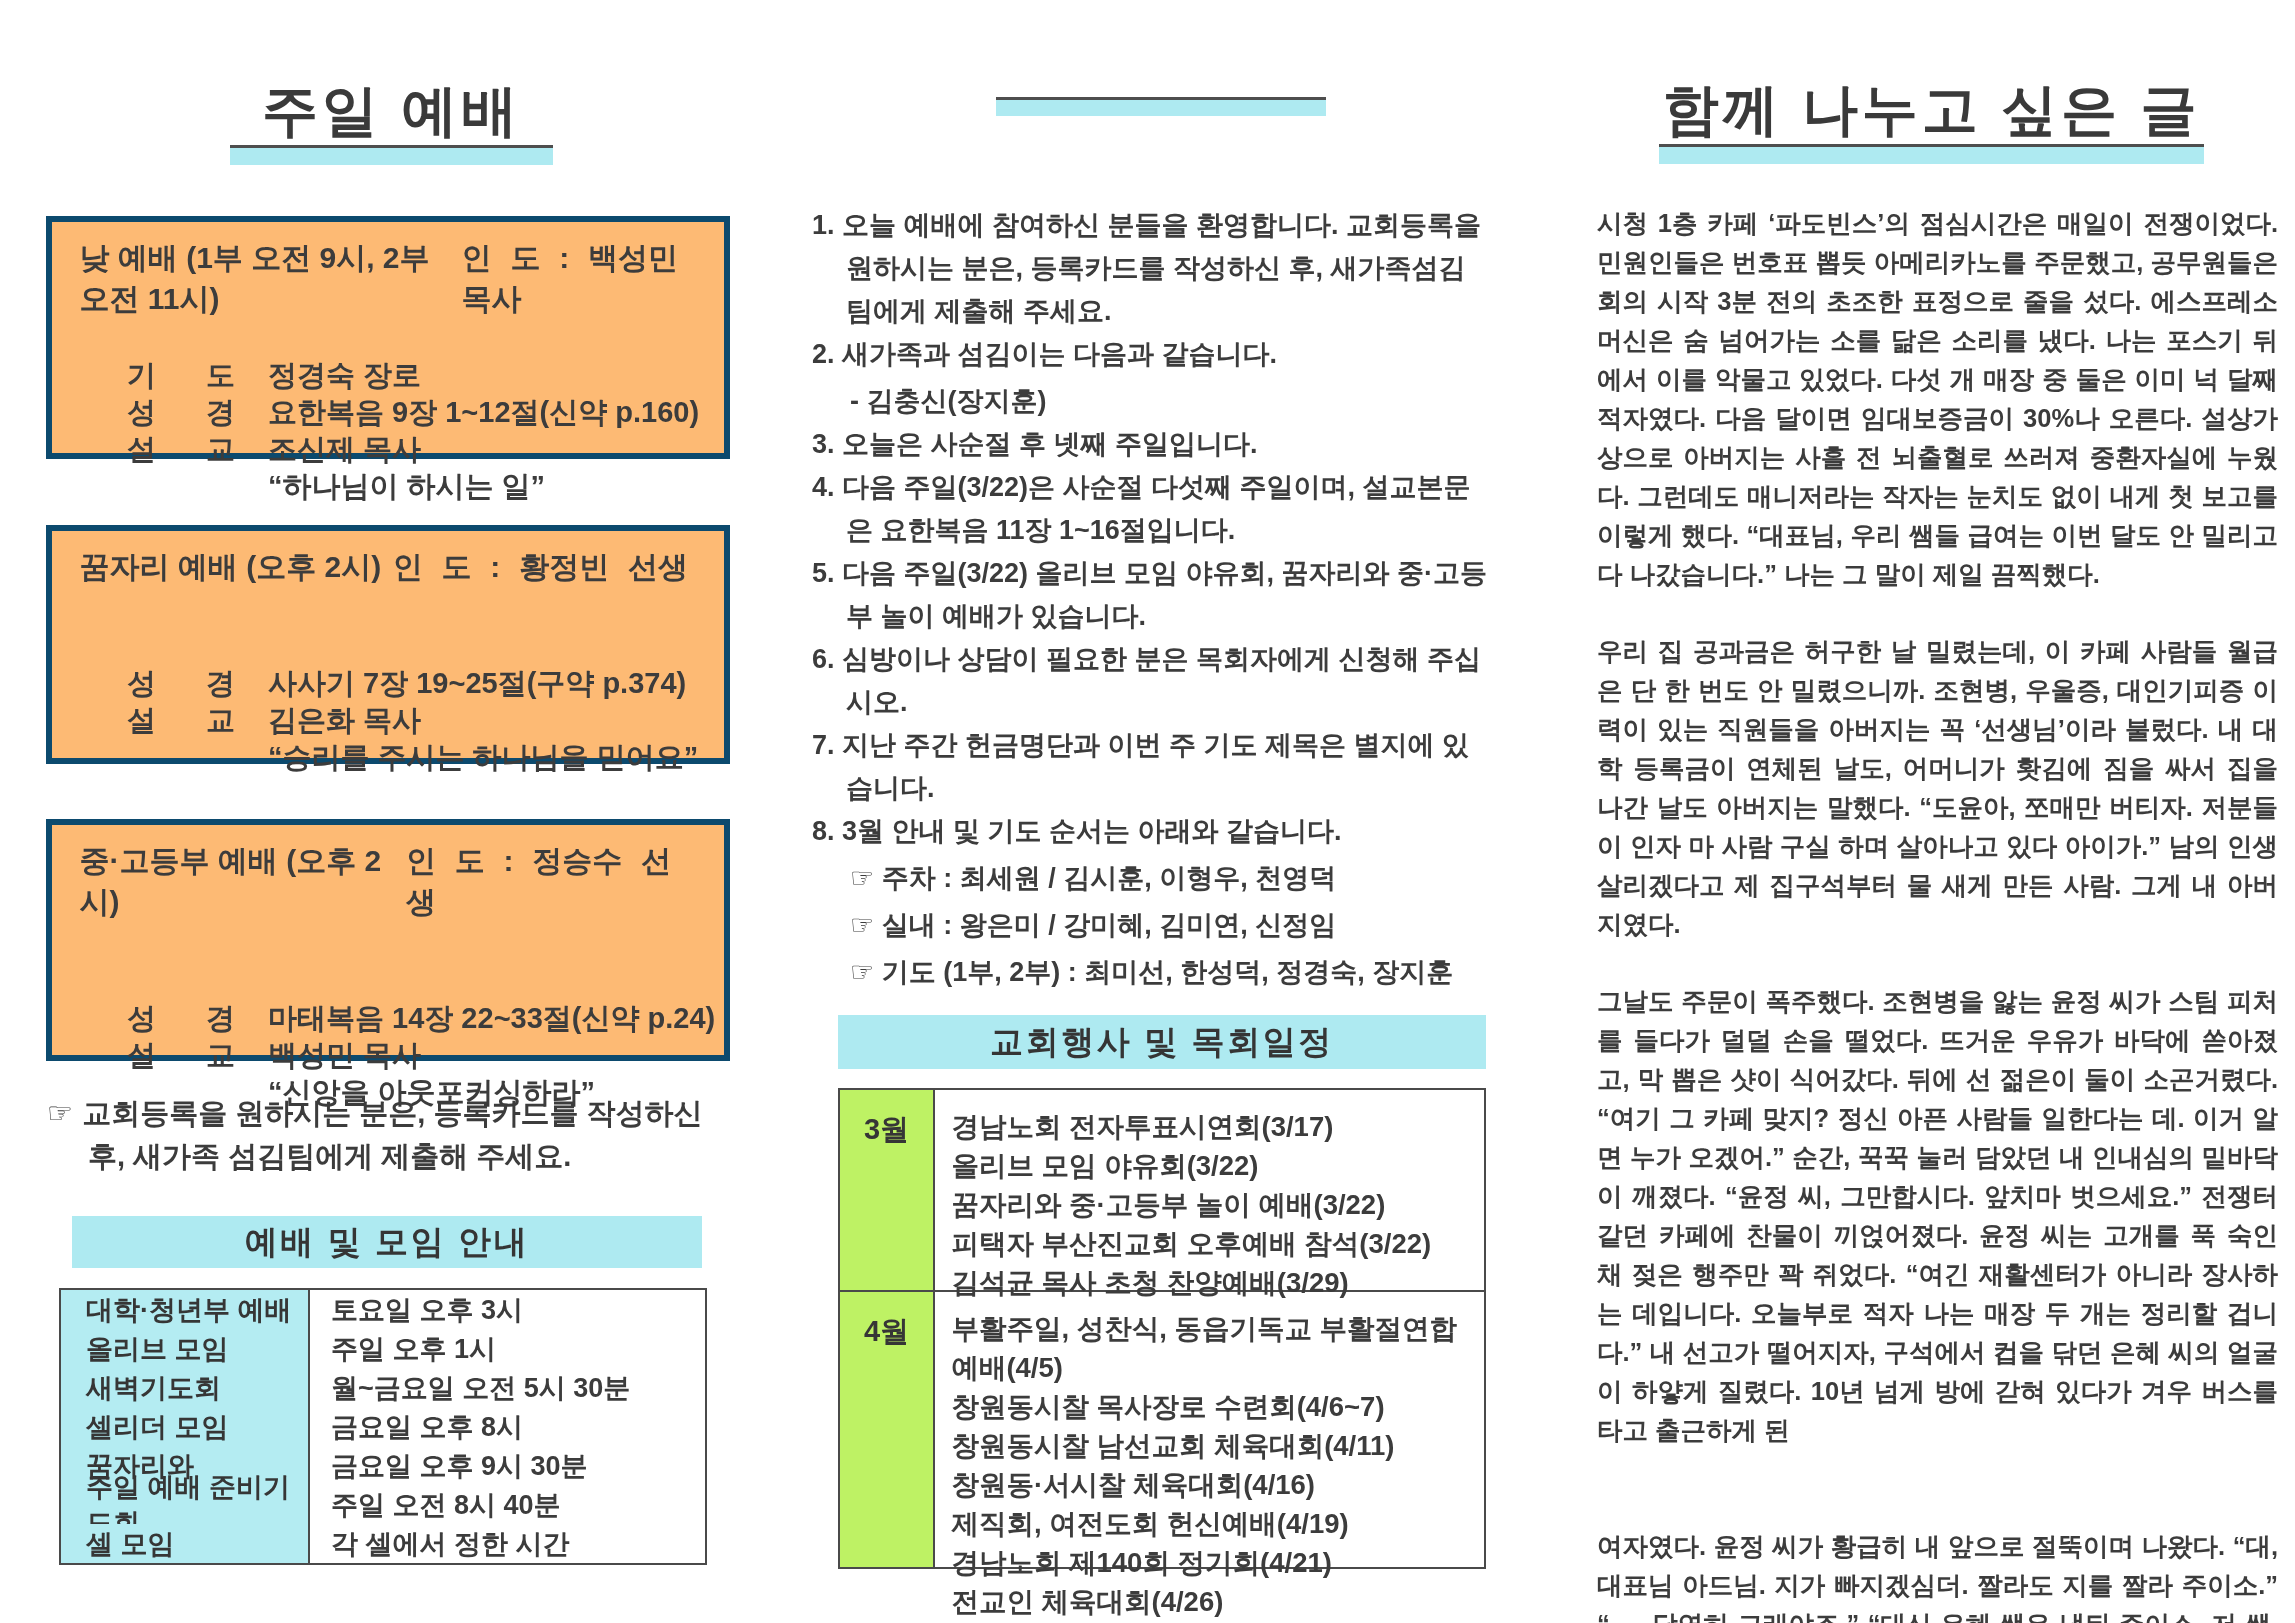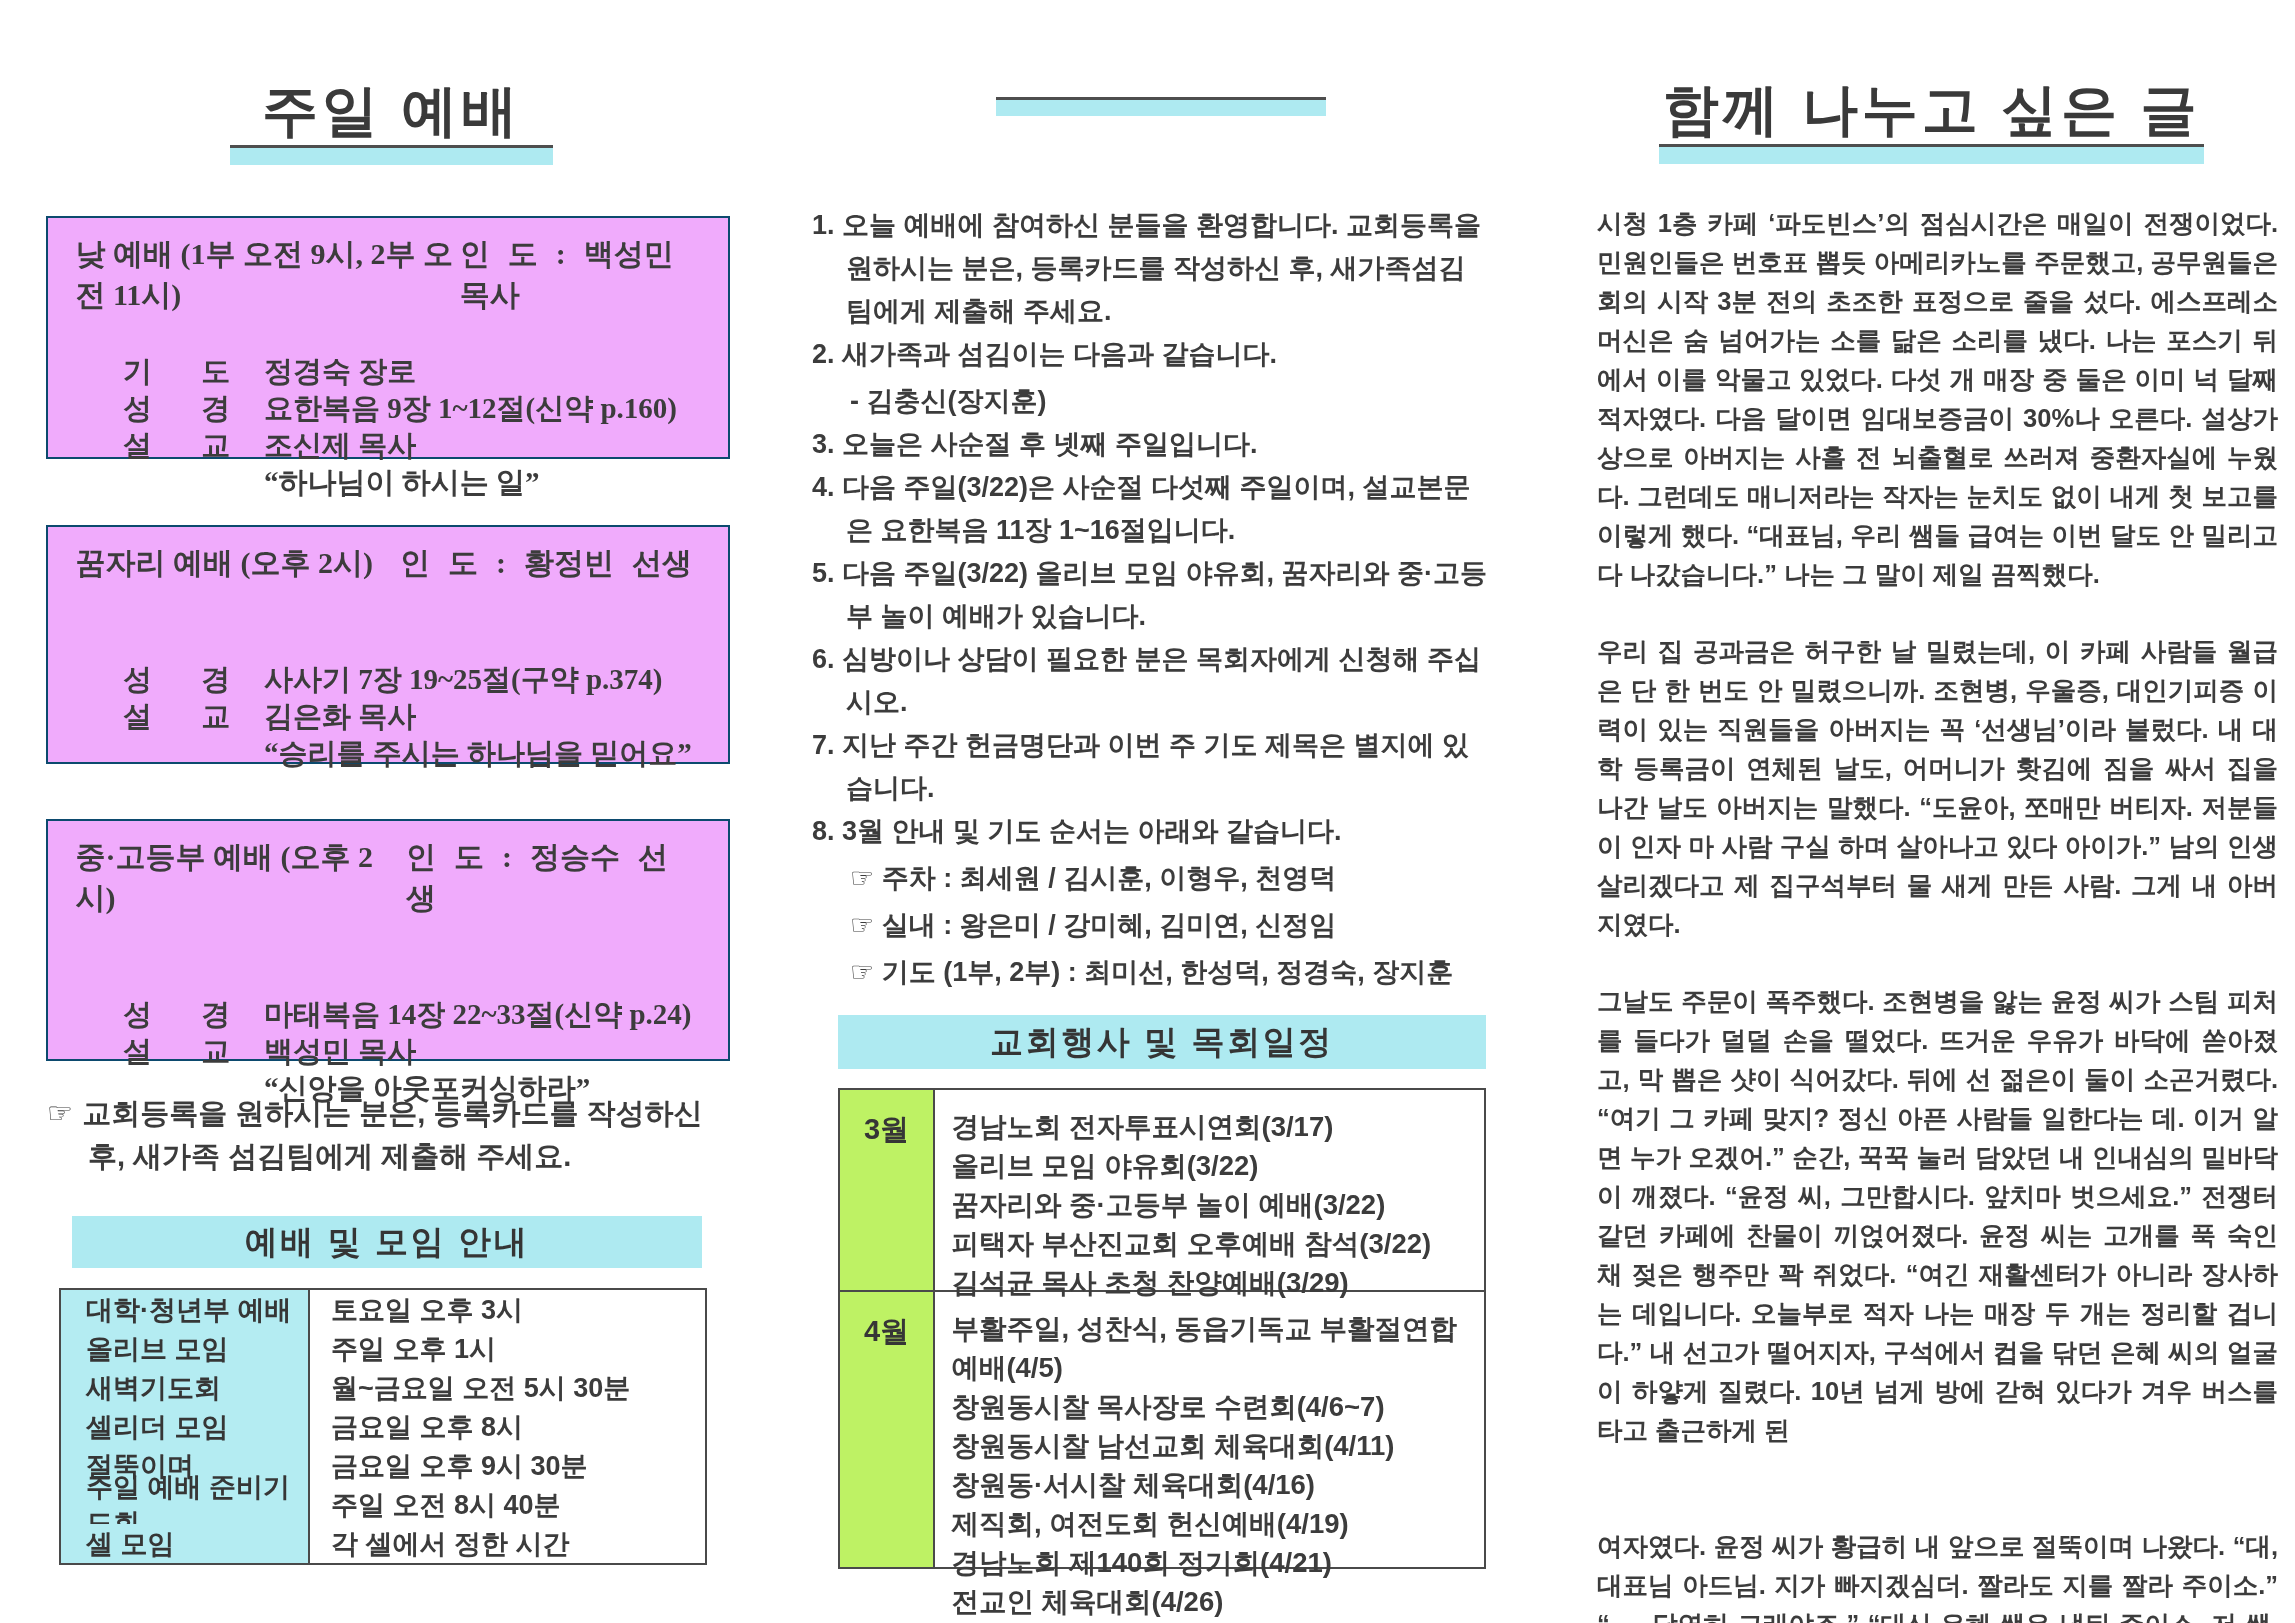--- a/index.html
+++ b/index.html
@@ -5,21 +5,21 @@
   html,body{margin:0;padding:0;}
   body{background:#e8e8e8;font-family:"Liberation Sans","DejaVu Sans",sans-serif;}
   .page{position:relative;width:2295px;height:1624px;background:#ffffff;overflow:hidden;color:#383838;}
 
   
   .title-block{position:absolute;text-align:center;}
   .title-block h1{margin:0;font-size:56px;font-weight:700;color:#3a3a3a;letter-spacing:3.9px;line-height:1.05;white-space:nowrap;}
   .title-bar{height:16.4px;background:#aeeaf1;border-top:3.3px solid #4e4e4e;margin-top:4.6px;}
 
   
-  .svc-box{position:absolute;left:46px;width:684px;border:2px solid #0c4a6e;box-sizing:border-box;background:#f0abfc;font-family:Liberation Serif, serif;}
+  .svc-box{position:absolute;left:46px;width:684px;border:6px solid #0c4a6e;box-sizing:border-box;background:#fdba74;}
   .svc-header{display:flex;justify-content:space-between;padding:15.7px 36px 0 27.5px;font-size:30px;font-weight:700;color:#3c3c3c;}
   .svc-header .leader{word-spacing:10.5px;}
   .svc-rows{padding-left:75px;}
   .svc-row{display:flex;font-size:29px;font-weight:600;line-height:37px;color:#3c3c3c;}
   .svc-label{width:141px;word-spacing:42px;font-weight:700;}
   .svc-quote{font-size:29px;font-weight:700;line-height:37px;margin-left:141px;color:#3c3c3c;}
   .svc-1 .svc-rows{margin-top:37px;}
   .svc-2 .svc-rows,.svc-3 .svc-rows{margin-top:77px;}
 
   
@@ -140,21 +140,21 @@
     </div>
     <div class="meet-row">
       <div class="meet-name">새벽기도회</div>
       <div class="meet-time">월~금요일 오전 5시 30분</div>
     </div>
     <div class="meet-row">
       <div class="meet-name">셀리더 모임</div>
       <div class="meet-time">금요일 오후 8시</div>
     </div>
     <div class="meet-row">
-      <div class="meet-name">절뚝이며</div>
+      <div class="meet-name">꿈자리와</div>
       <div class="meet-time">금요일 오후 9시 30분</div>
     </div>
     <div class="meet-row">
       <div class="meet-name">주일 예배 준비기도회</div>
       <div class="meet-time">주일 오전 8시 40분</div>
     </div>
     <div class="meet-row">
       <div class="meet-name">셀 모임</div>
       <div class="meet-time">각 셀에서 정한 시간</div>
     </div>

